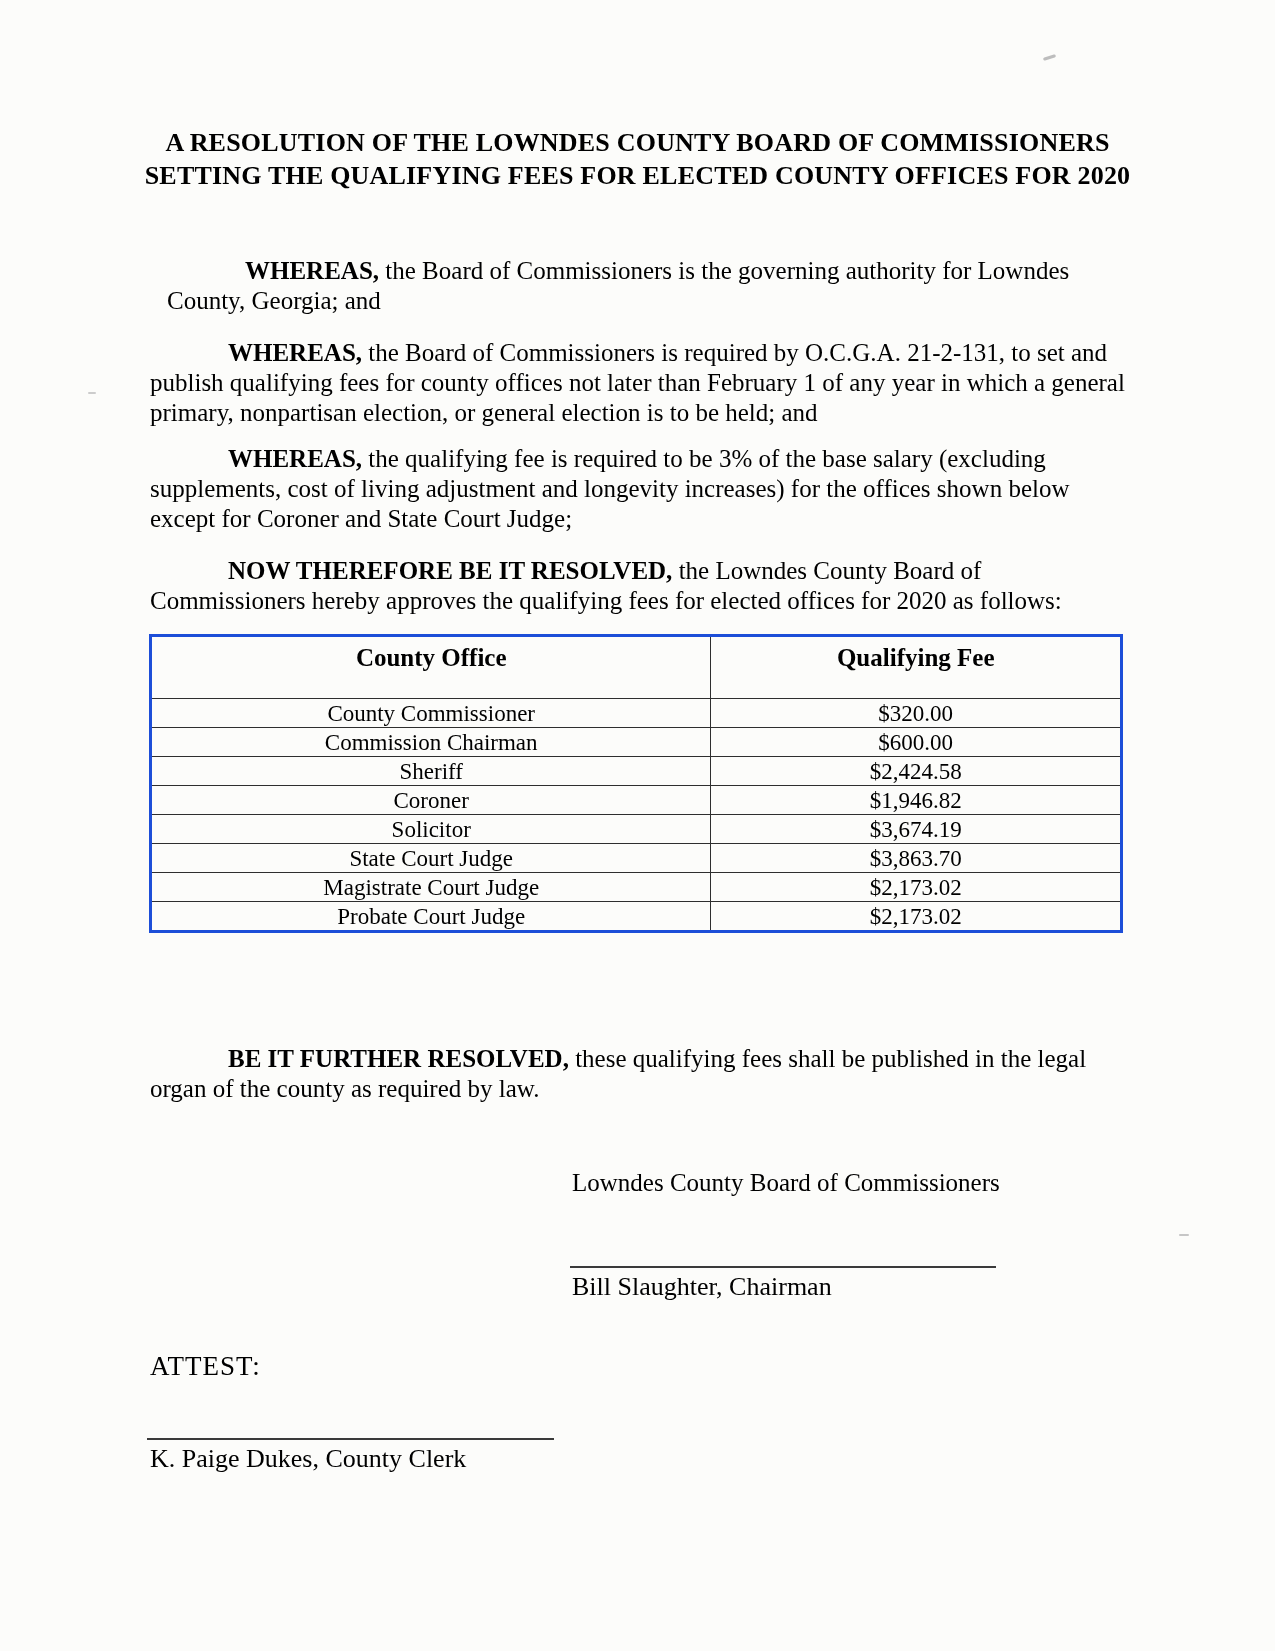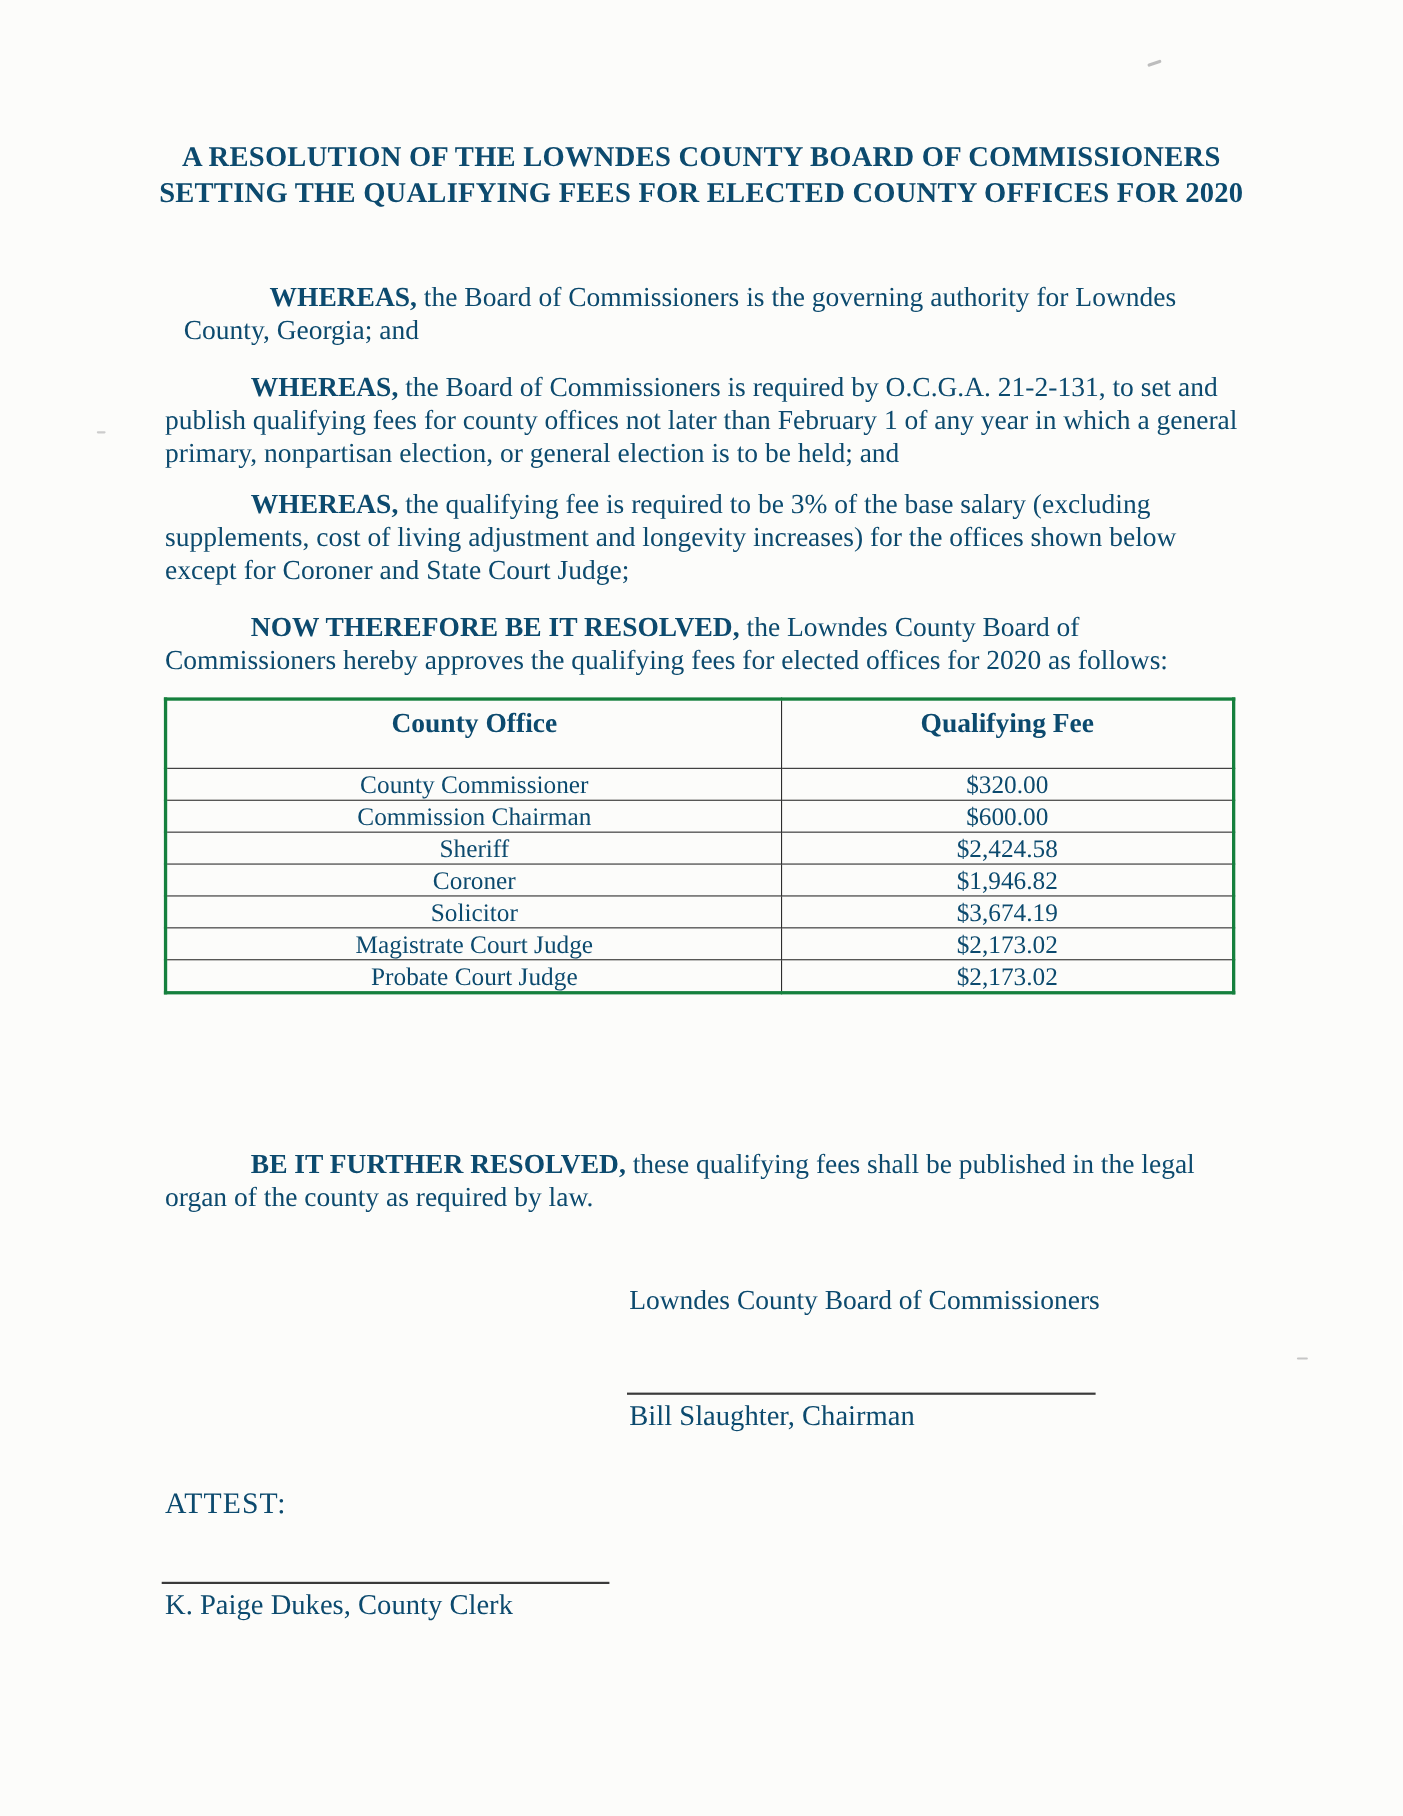--- a/index.html
+++ b/index.html
@@ -1,21 +1,21 @@
 <!DOCTYPE html>
 <html><head>
 <meta charset="utf-8">
 <style>
   html,body { margin:0; padding:0; background:#ffffff; }
   .page {
     position:relative;
     width:1275px; height:1651px;
     background:#fcfcfa;
     font-family:"Liberation Serif", serif;
-    color:#0c4a6e;
+    color:#000000;
     overflow:hidden;
   }
   .doc-title {
     position:absolute; top:126px; left:70px; right:70px;
     text-align:center; font-weight:bold;
     font-size:26px; line-height:33px;
     letter-spacing:0.2px;
   }
   .para {
     position:absolute; left:150px; width:977px;
@@ -33,21 +33,21 @@
     position:absolute; left:150px; top:1118px; width:977px;
     font-size:25px; line-height:30px; text-indent:78px; margin:0;
   }
   .org-line {
     position:absolute; left:572px; top:1168px;
     font-size:25px; line-height:30px;
   }
   table.fees {
     position:absolute; left:149px; top:634px; width:974px;
     border-collapse:collapse;
-    border:3px solid #15803d;
+    border:3px solid #1d4ed8;
   }
   table.fees th, table.fees td {
     border:1.5px solid #2e2e2e;
     text-align:center;
     padding:0;
   }
   table.fees th {
     height:54px; vertical-align:top; padding-top:7px;
     font-size:25px; font-weight:bold;
   }
@@ -129,20 +129,24 @@
       </tr>
       <tr>
         <td>Coroner</td>
         <td>$1,946.82</td>
       </tr>
       <tr>
         <td>Solicitor</td>
         <td>$3,674.19</td>
       </tr>
       <tr>
+        <td>State Court Judge</td>
+        <td>$3,863.70</td>
+      </tr>
+      <tr>
         <td>Magistrate Court Judge</td>
         <td>$2,173.02</td>
       </tr>
       <tr>
         <td>Probate Court Judge</td>
         <td>$2,173.02</td>
       </tr>
     </tbody>
   </table>
 

